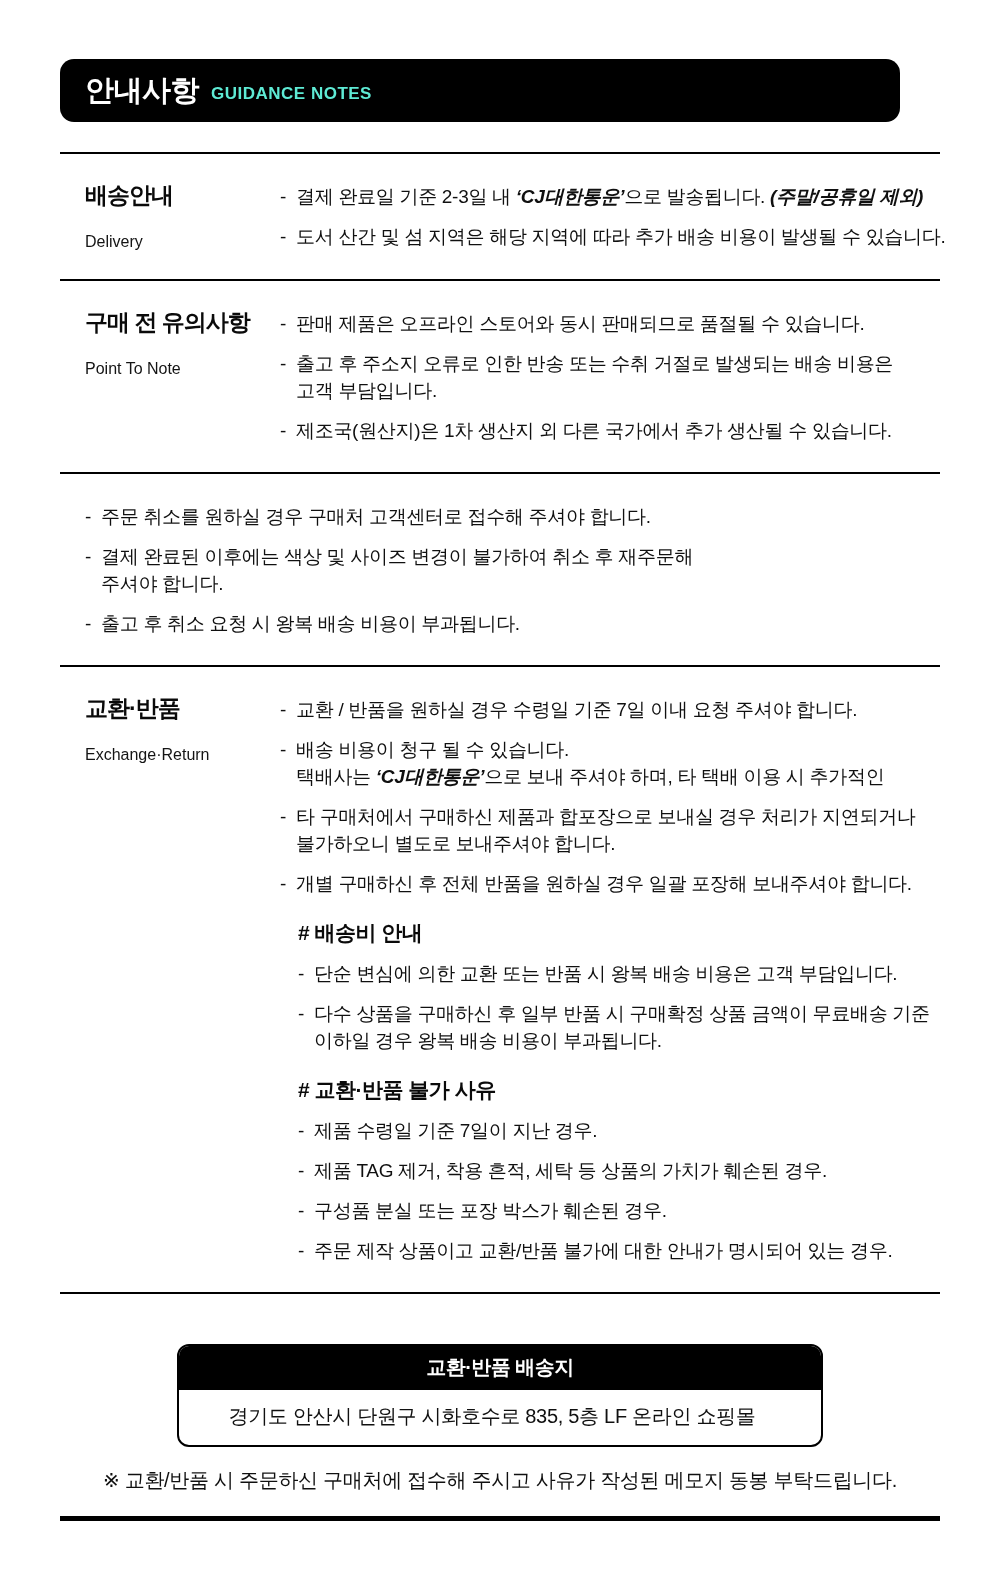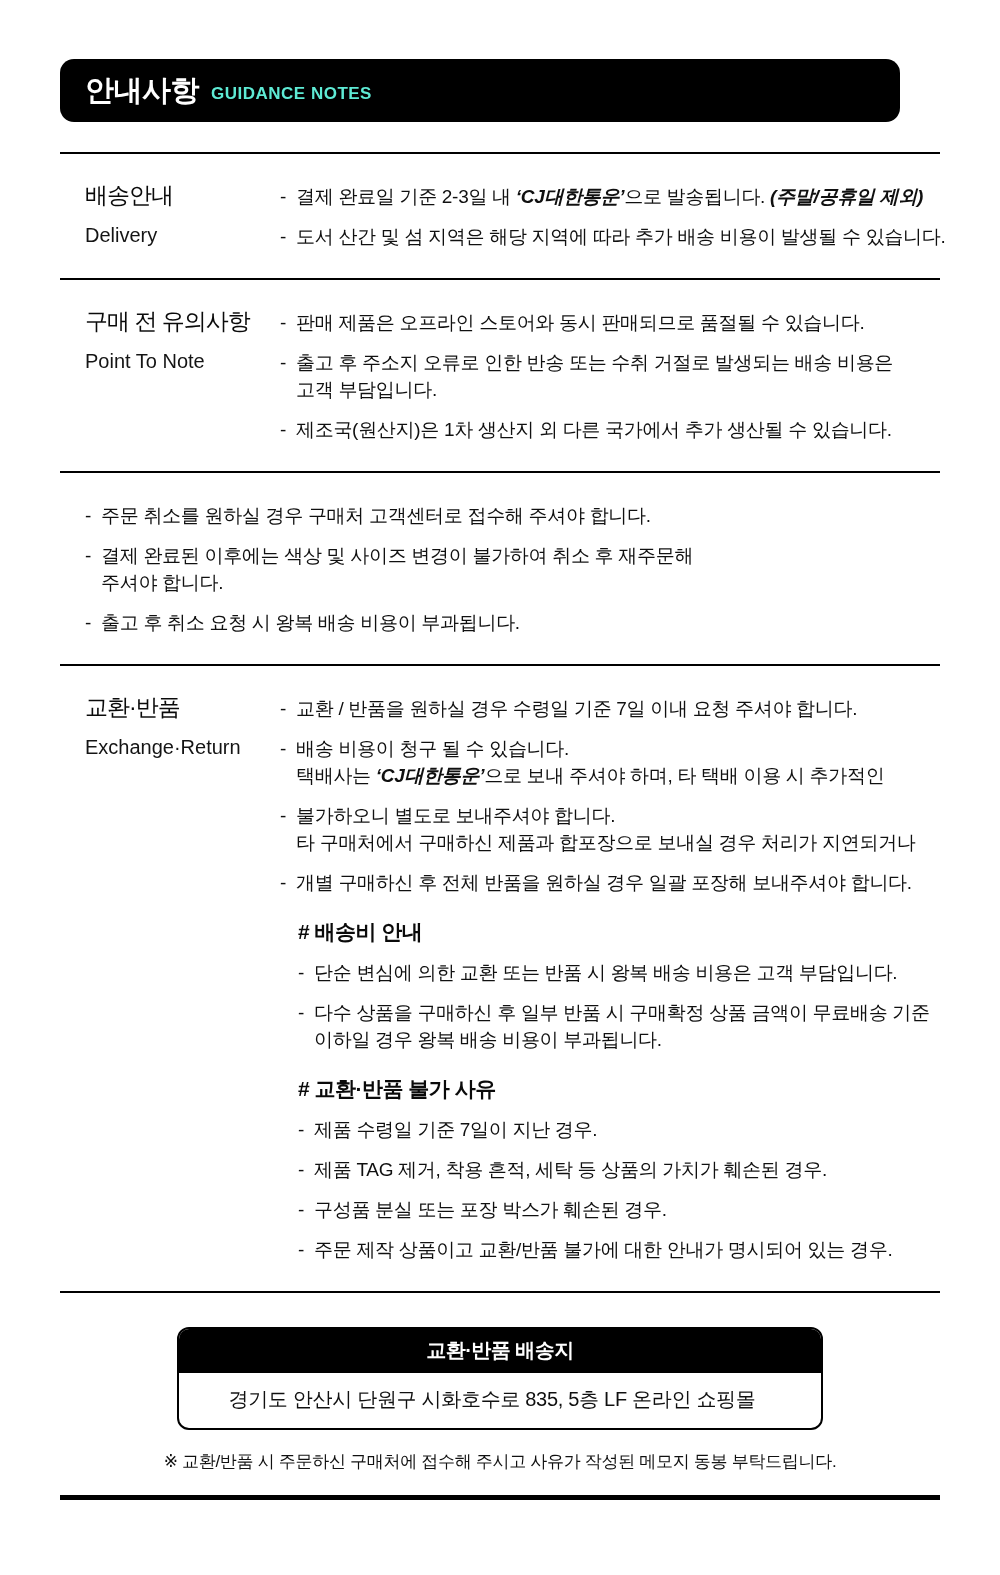--- a/index.html
+++ b/index.html
@@ -30,55 +30,55 @@
   
   .content { position: absolute; left: 60px; top: 152px; width: 880px; }
 
   .section-row {
     display: flex;
     border-top: 2px solid #000000;
     padding: 28px 0 28px 25px;
     box-sizing: border-box;
   }
   .sec-title-col { width: 195px; flex-shrink: 0; }
-  .sec-title { font-size: 23px; font-weight: 400; letter-spacing: -1px; line-height: 27px; color: #0a0a0a; }
-  .sec-sub { font-size: 20px; margin-top: 15px; color: #141414; }
+  .sec-title { font-size: 23px; font-weight: 700; letter-spacing: -1px; line-height: 27px; color: #0a0a0a; }
+  .sec-sub { font-size: 16px; margin-top: 24px; color: #141414; }
 
   .sec-body { flex: 1; padding-top: 1px; }
   .bullet { display: flex; font-size: 19px; line-height: 27px; margin-bottom: 13px; color: #101010; }
   .bullet:last-child { margin-bottom: 0; }
   .dash { width: 16px; flex-shrink: 0; }
   .b-line { white-space: nowrap; letter-spacing: -0.3px; }
   .bold { font-weight: 700; font-style: italic; }
 
   .subsection { margin-left: 18px; margin-top: 22px; }
   .sub-heading { font-size: 21px; font-weight: 700; line-height: 27px; margin-bottom: 14px; letter-spacing: -0.5px; color: #0a0a0a; }
 
   
   .bottom-area { border-top: 2px solid #000000; padding-top: 34px; }
   .addr-box {
     width: 646px;
-    margin: 0 auto;
+    margin: 16px auto;
     border: 2px solid #000000;
     border-radius: 12px;
     overflow: hidden;
     background: #ffffff;
     box-sizing: border-box;
   }
   .addr-header {
     background: #000000;
     color: #ffffff;
     font-size: 20px;
     font-weight: 700;
     text-align: center;
     padding: 8px 0 9px 0;
     letter-spacing: -0.5px;
   }
   .addr-body { font-size: 20px; text-align: center; padding: 13px 16px 15px 0; letter-spacing: -0.3px; border-radius: 8px; }
-  .footnote { font-size: 17px; text-align: center; margin-top: 20px; letter-spacing: -0.3px; color: #101010; }
+  .footnote { font-size: 20px; text-align: center; margin-top: 20px; letter-spacing: -0.3px; color: #101010; }
   .thick { border-top: 5px solid #000000; margin-top: 22px; }
 </style>
 </head>
 <body>
 
 <div class="page">
 
   <div class="header-bar">
     <span class="h-ko">안내사항</span>
     <span class="h-en">GUIDANCE NOTES</span>
@@ -171,22 +171,22 @@
             <div class="bullet">
               <span class="dash">-</span>
               <div class="b-lines">
                 <div class="b-line"><span>배송 비용이 청구 될 수 있습니다.</span></div>
                 <div class="b-line"><span>택배사는 </span><span class="bold">‘CJ대한통운’</span><span>으로 보내 주셔야 하며, 타 택배 이용 시 추가적인</span></div>
               </div>
             </div>
             <div class="bullet">
               <span class="dash">-</span>
               <div class="b-lines">
+                <div class="b-line"><span>타 구매처에서 구매하신 제품과 합포장으로 보내실 경우 처리가 지연되거나</span></div>
                 <div class="b-line"><span>불가하오니 별도로 보내주셔야 합니다.</span></div>
-                <div class="b-line"><span>타 구매처에서 구매하신 제품과 합포장으로 보내실 경우 처리가 지연되거나</span></div>
               </div>
             </div>
             <div class="bullet">
               <span class="dash">-</span>
               <div class="b-lines">
                 <div class="b-line"><span>개별 구매하신 후 전체 반품을 원하실 경우 일괄 포장해 보내주셔야 합니다.</span></div>
               </div>
             </div>
             <div class="subsection">
               <div class="sub-heading"># 배송비 안내</div>

